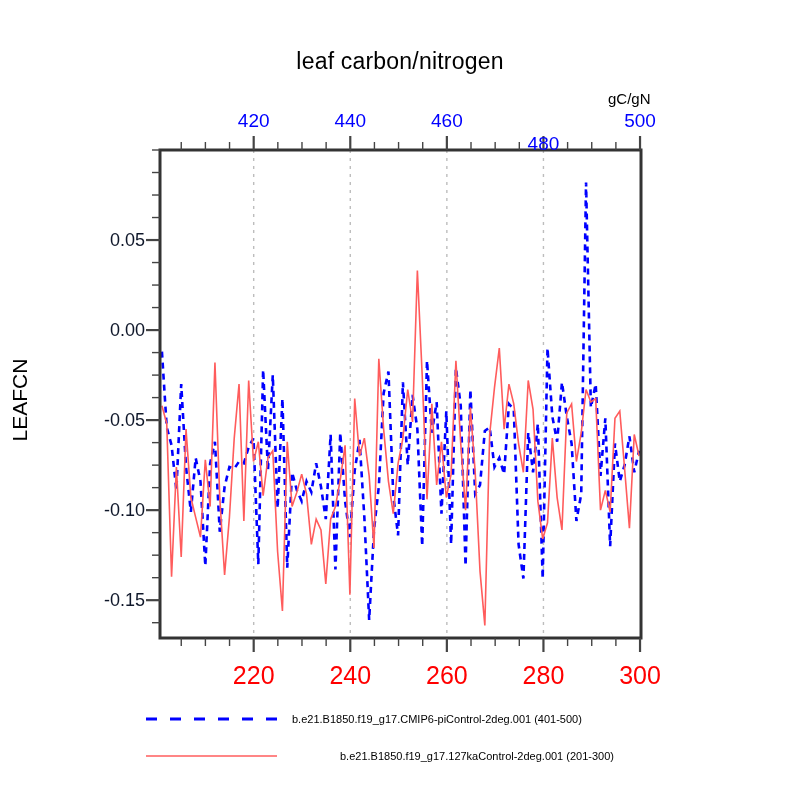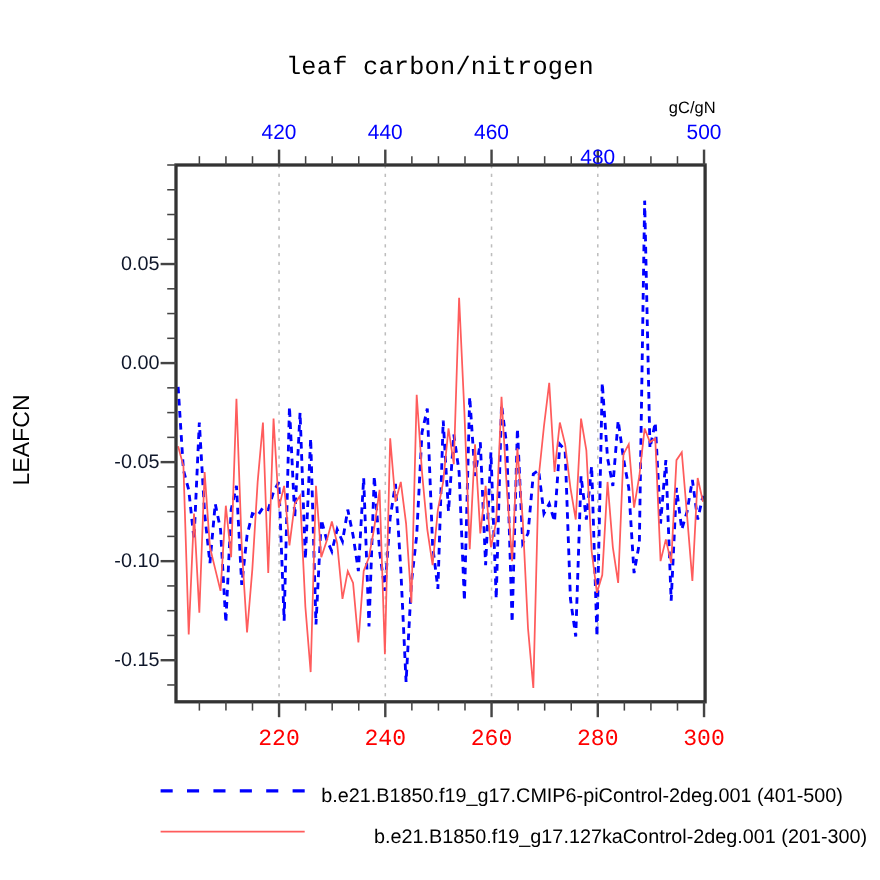--- a/index.html
+++ b/index.html
@@ -22,46 +22,44 @@
     height: 800px;
   }
   .title {
     position: absolute;
     left: 0;
     top: 48px;
     width: 800px;
     text-align: center;
     font-size: 23px;
     letter-spacing: 0.2px;
-    font-family: Liberation Mono, monospace;
   }
   .unit-label {
     position: absolute;
     left: 592px;
     top: 90px;
     font-size: 15px;
     color: #000000;
     margin-left: 16px;
   }
   .top-tick-label {
     position: absolute;
     font-size: 19px;
     color: #0000ff;
     text-align: center;
     transform: translateX(-50%);
     top: 110px;
   }
   .bottom-tick-label {
     position: absolute;
-    font-size: 21px;
+    font-size: 25px;
     color: #ff0000;
     text-align: center;
     transform: translateX(-50%);
     top: 661px;
-    font-family: Liberation Mono, monospace;
   }
   .ytick-label {
     position: absolute;
     font-size: 18px;
     color: #0f172a;
     text-align: left;
     transform: translateY(-50%);
     right: 655px;
   }
   .ylabel {
@@ -73,21 +71,21 @@
     transform-origin: center center;
     white-space: nowrap;
   }
   svg.plot {
     position: absolute;
     left: 0;
     top: 0;
   }
   .legend-text {
     position: absolute;
-    font-size: 18px;
+    font-size: 11px;
     color: #000000;
     white-space: nowrap;
     text-align: center;
   }
   .legend-row-1 { top: 713px; left: 292px; }
   .legend-row-2 { top: 750px; left: 292px; padding-left: 48px; }
 </style>
 </head>
 <body>
 

